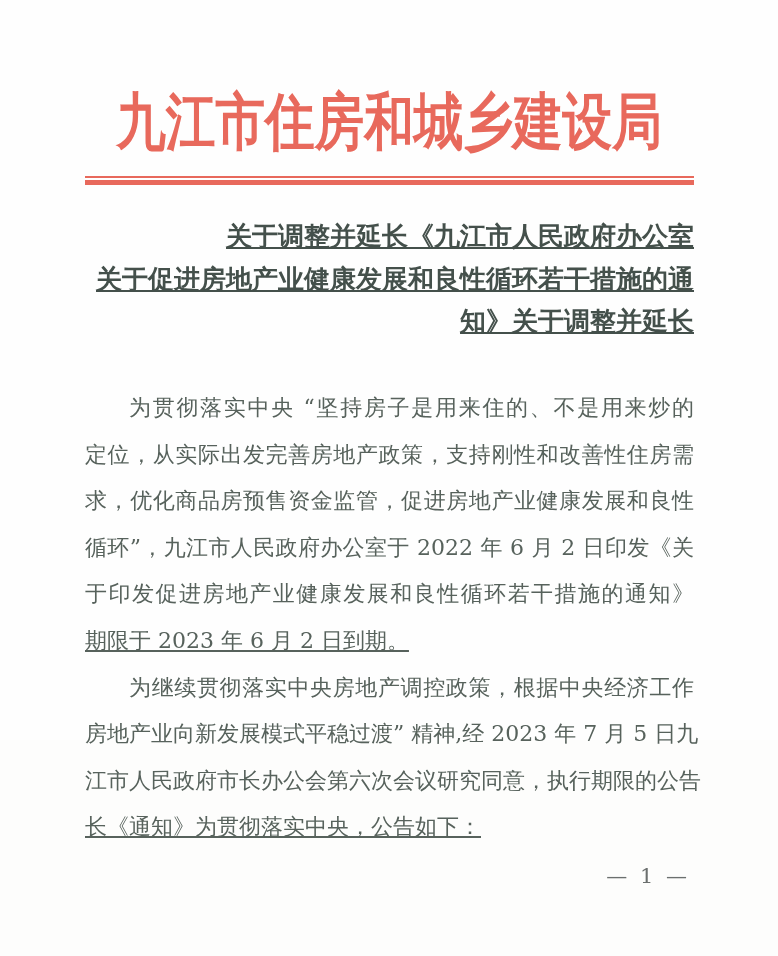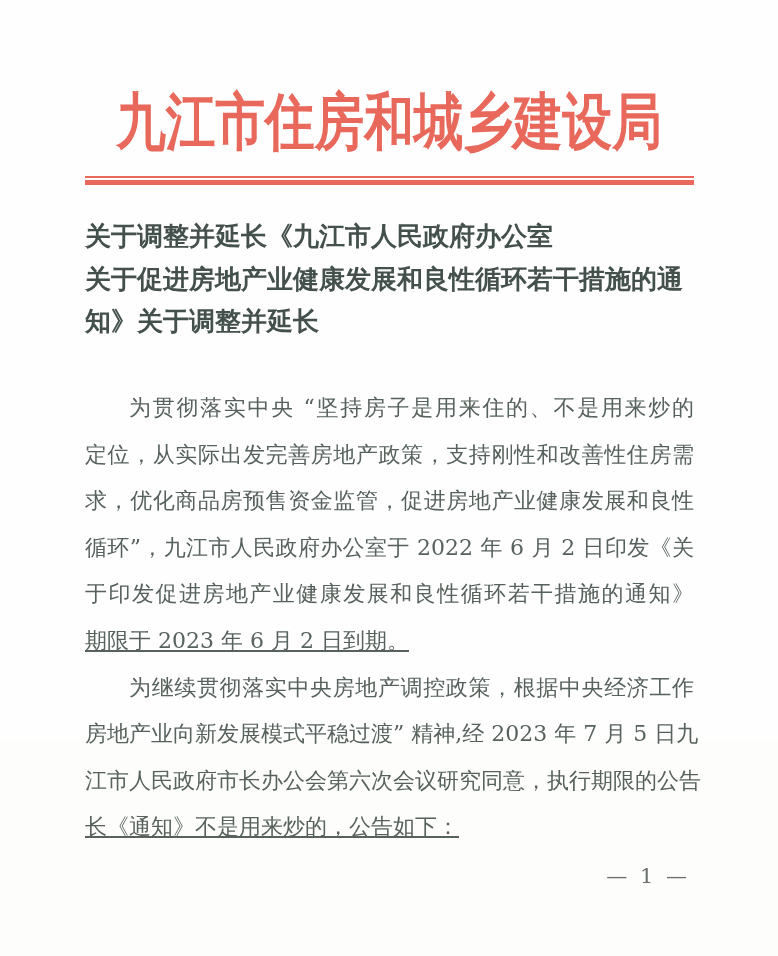--- a/index.html
+++ b/index.html
@@ -45,21 +45,21 @@
   .doc-title {
     position: absolute;
     top: 215px; left: 85px;
     width: 609px;
     color: #44504b;
     font-family: "DejaVu Sans", sans-serif;
     font-weight: bold;
     font-size: 26px;
     line-height: 42.5px;
   }
-  .title-line { text-align: left; white-space: nowrap; }
+  .title-line { text-align: right; white-space: nowrap; text-decoration: underline; }
   
   .doc-body {
     position: absolute;
     top: 381px; left: 85px;
     width: 609px;
     color: #57625c;
     font-family: "DejaVu Serif", serif;
     font-size: 22px;
     line-height: 38.6px;
   }
@@ -107,20 +107,20 @@
       <div class="body-line">求，优化商品房预售资金监管，促进房地产业健康发展和良性</div>
       <div class="body-line">循环”，九江市人民政府办公室于 2022 年 6 月 2 日印发《关</div>
       <div class="body-line">于印发促进房地产业健康发展和良性循环若干措施的通知》</div>
       <div class="body-line para-end">期限于 2023 年 6 月 2 日到期。</div>
     </div>
 
     <div>
       <div class="body-line indent">为继续贯彻落实中央房地产调控政策，根据中央经济工作</div>
       <div class="body-line">房地产业向新发展模式平稳过渡” 精神,经 2023 年 7 月 5 日九</div>
       <div class="body-line">江市人民政府市长办公会第六次会议研究同意，执行期限的公告</div>
-      <div class="body-line para-end">长《通知》不是用来炒的，公告如下：</div>
+      <div class="body-line para-end">长《通知》为贯彻落实中央，公告如下：</div>
     </div>
 
   </div>
 
   <div class="page-number">— 1 —</div>
 
 </div>
 
 </body></html>

